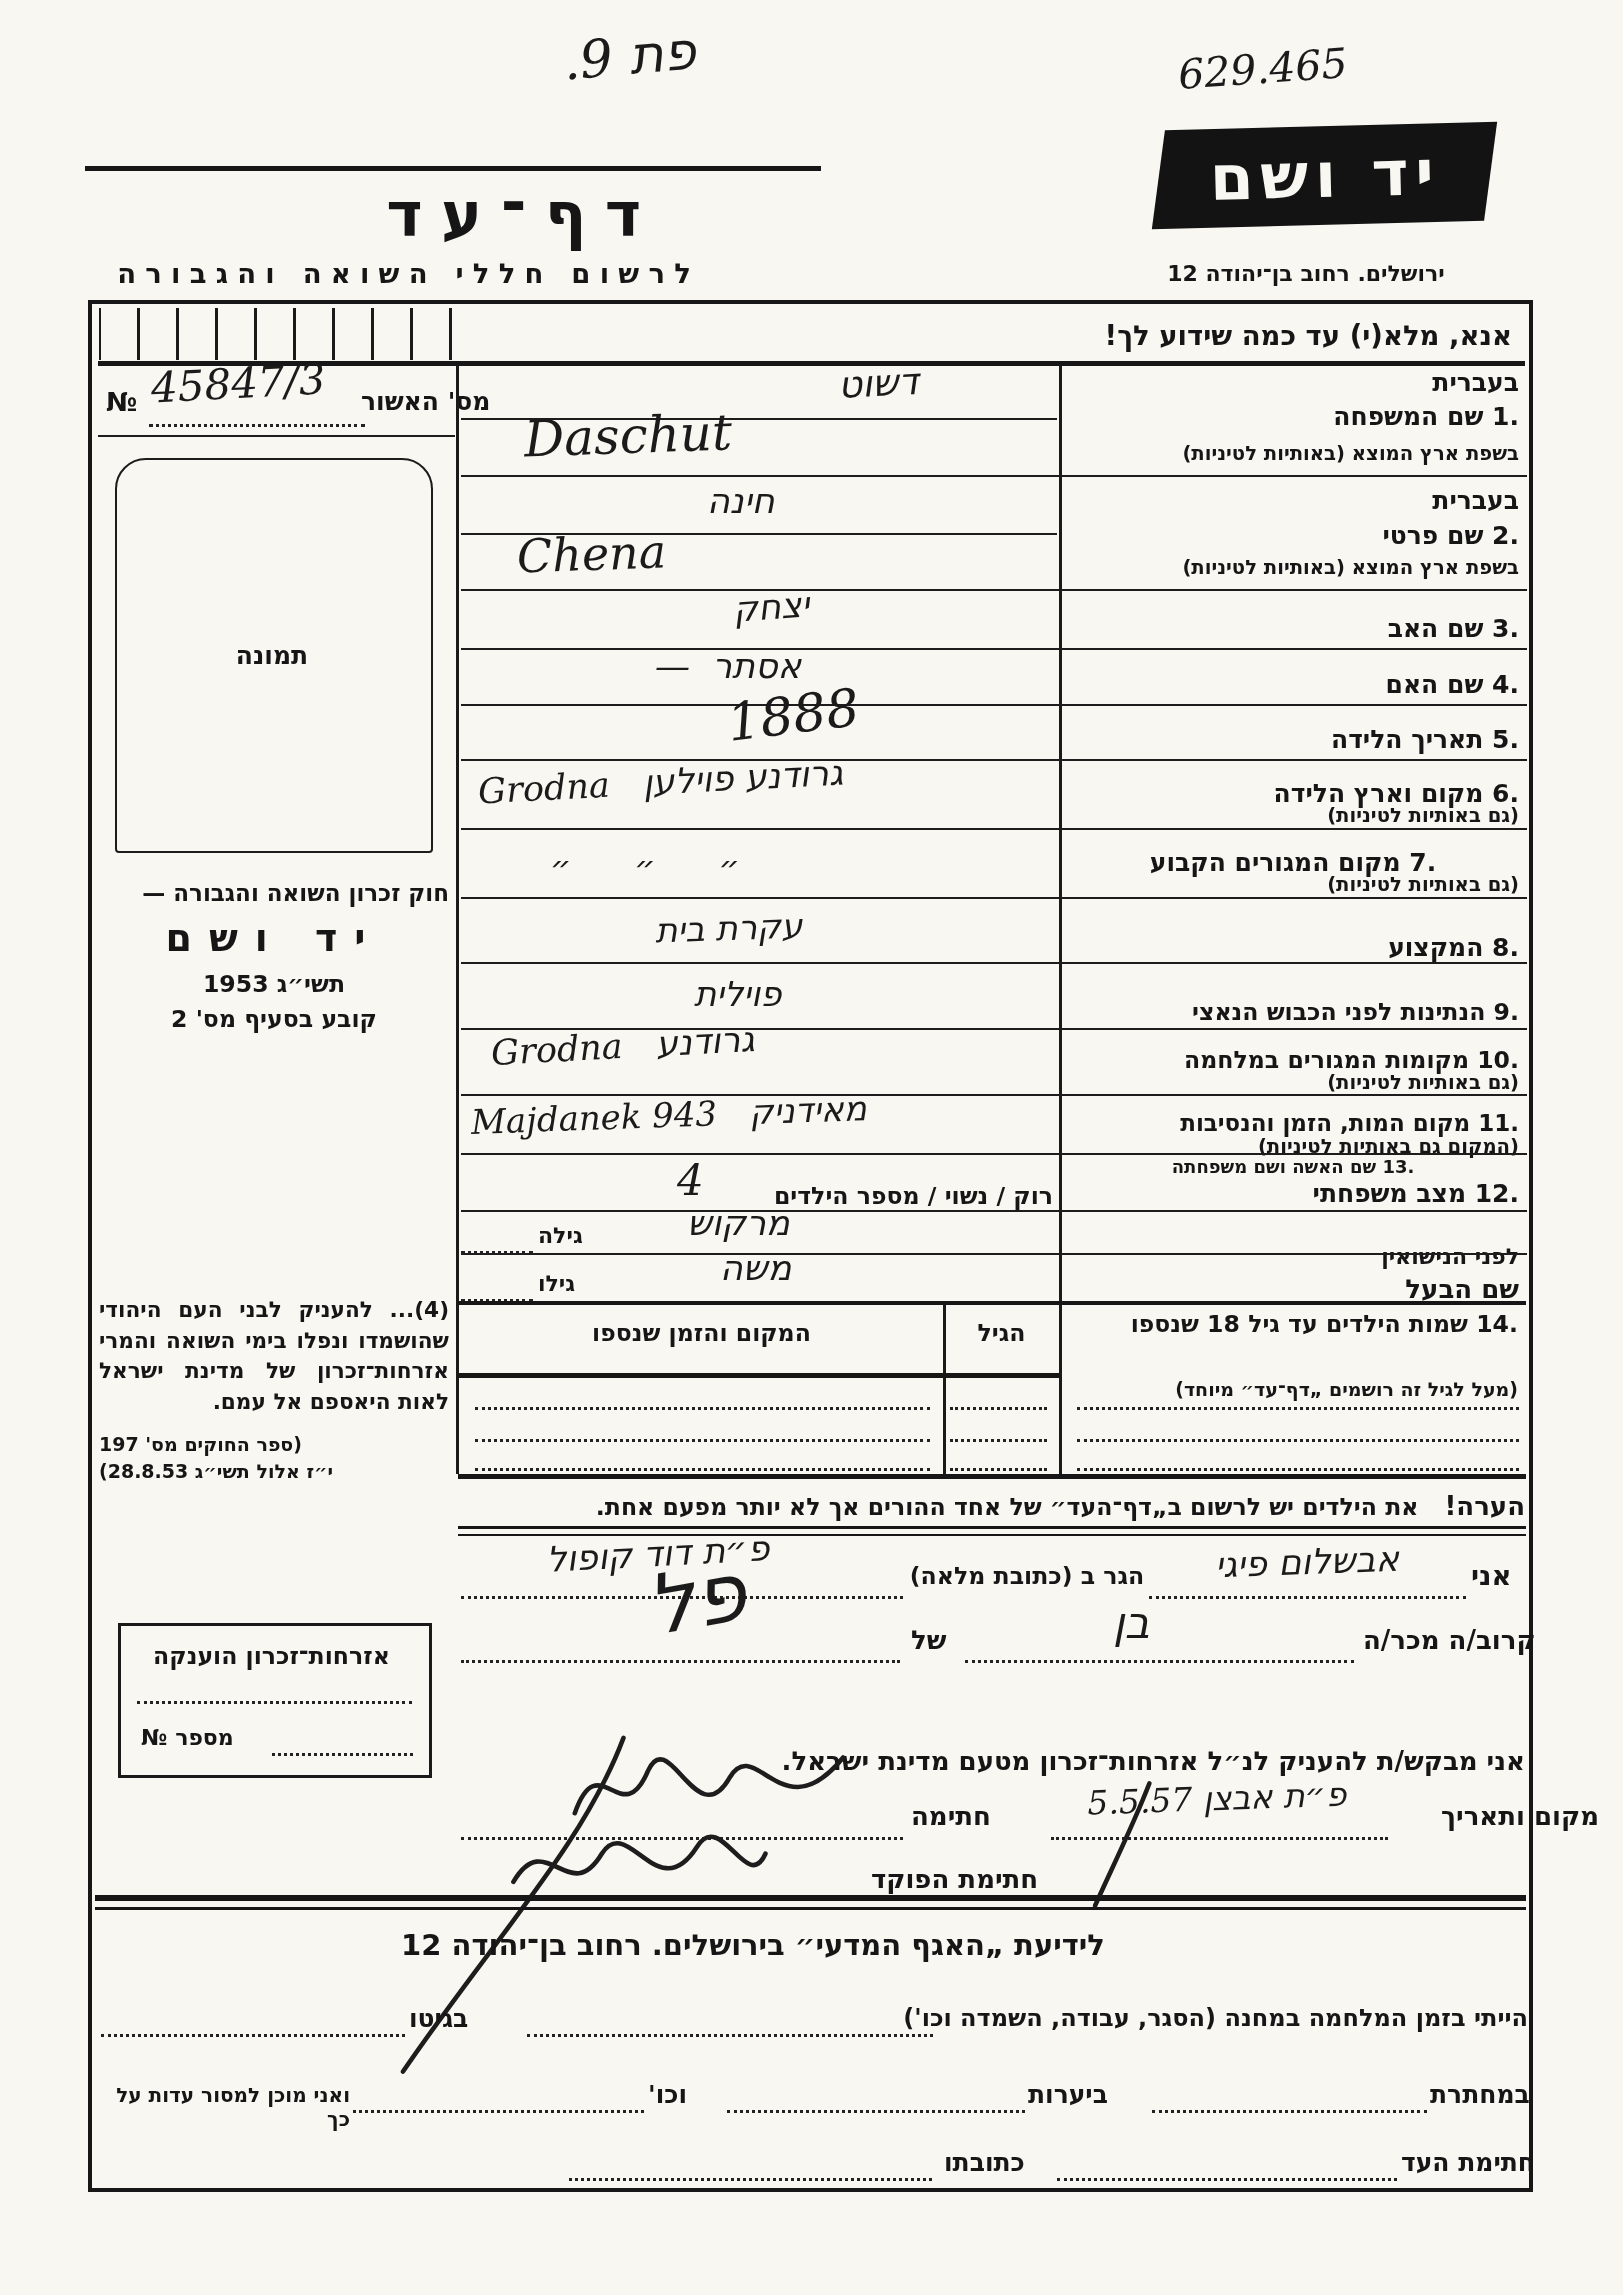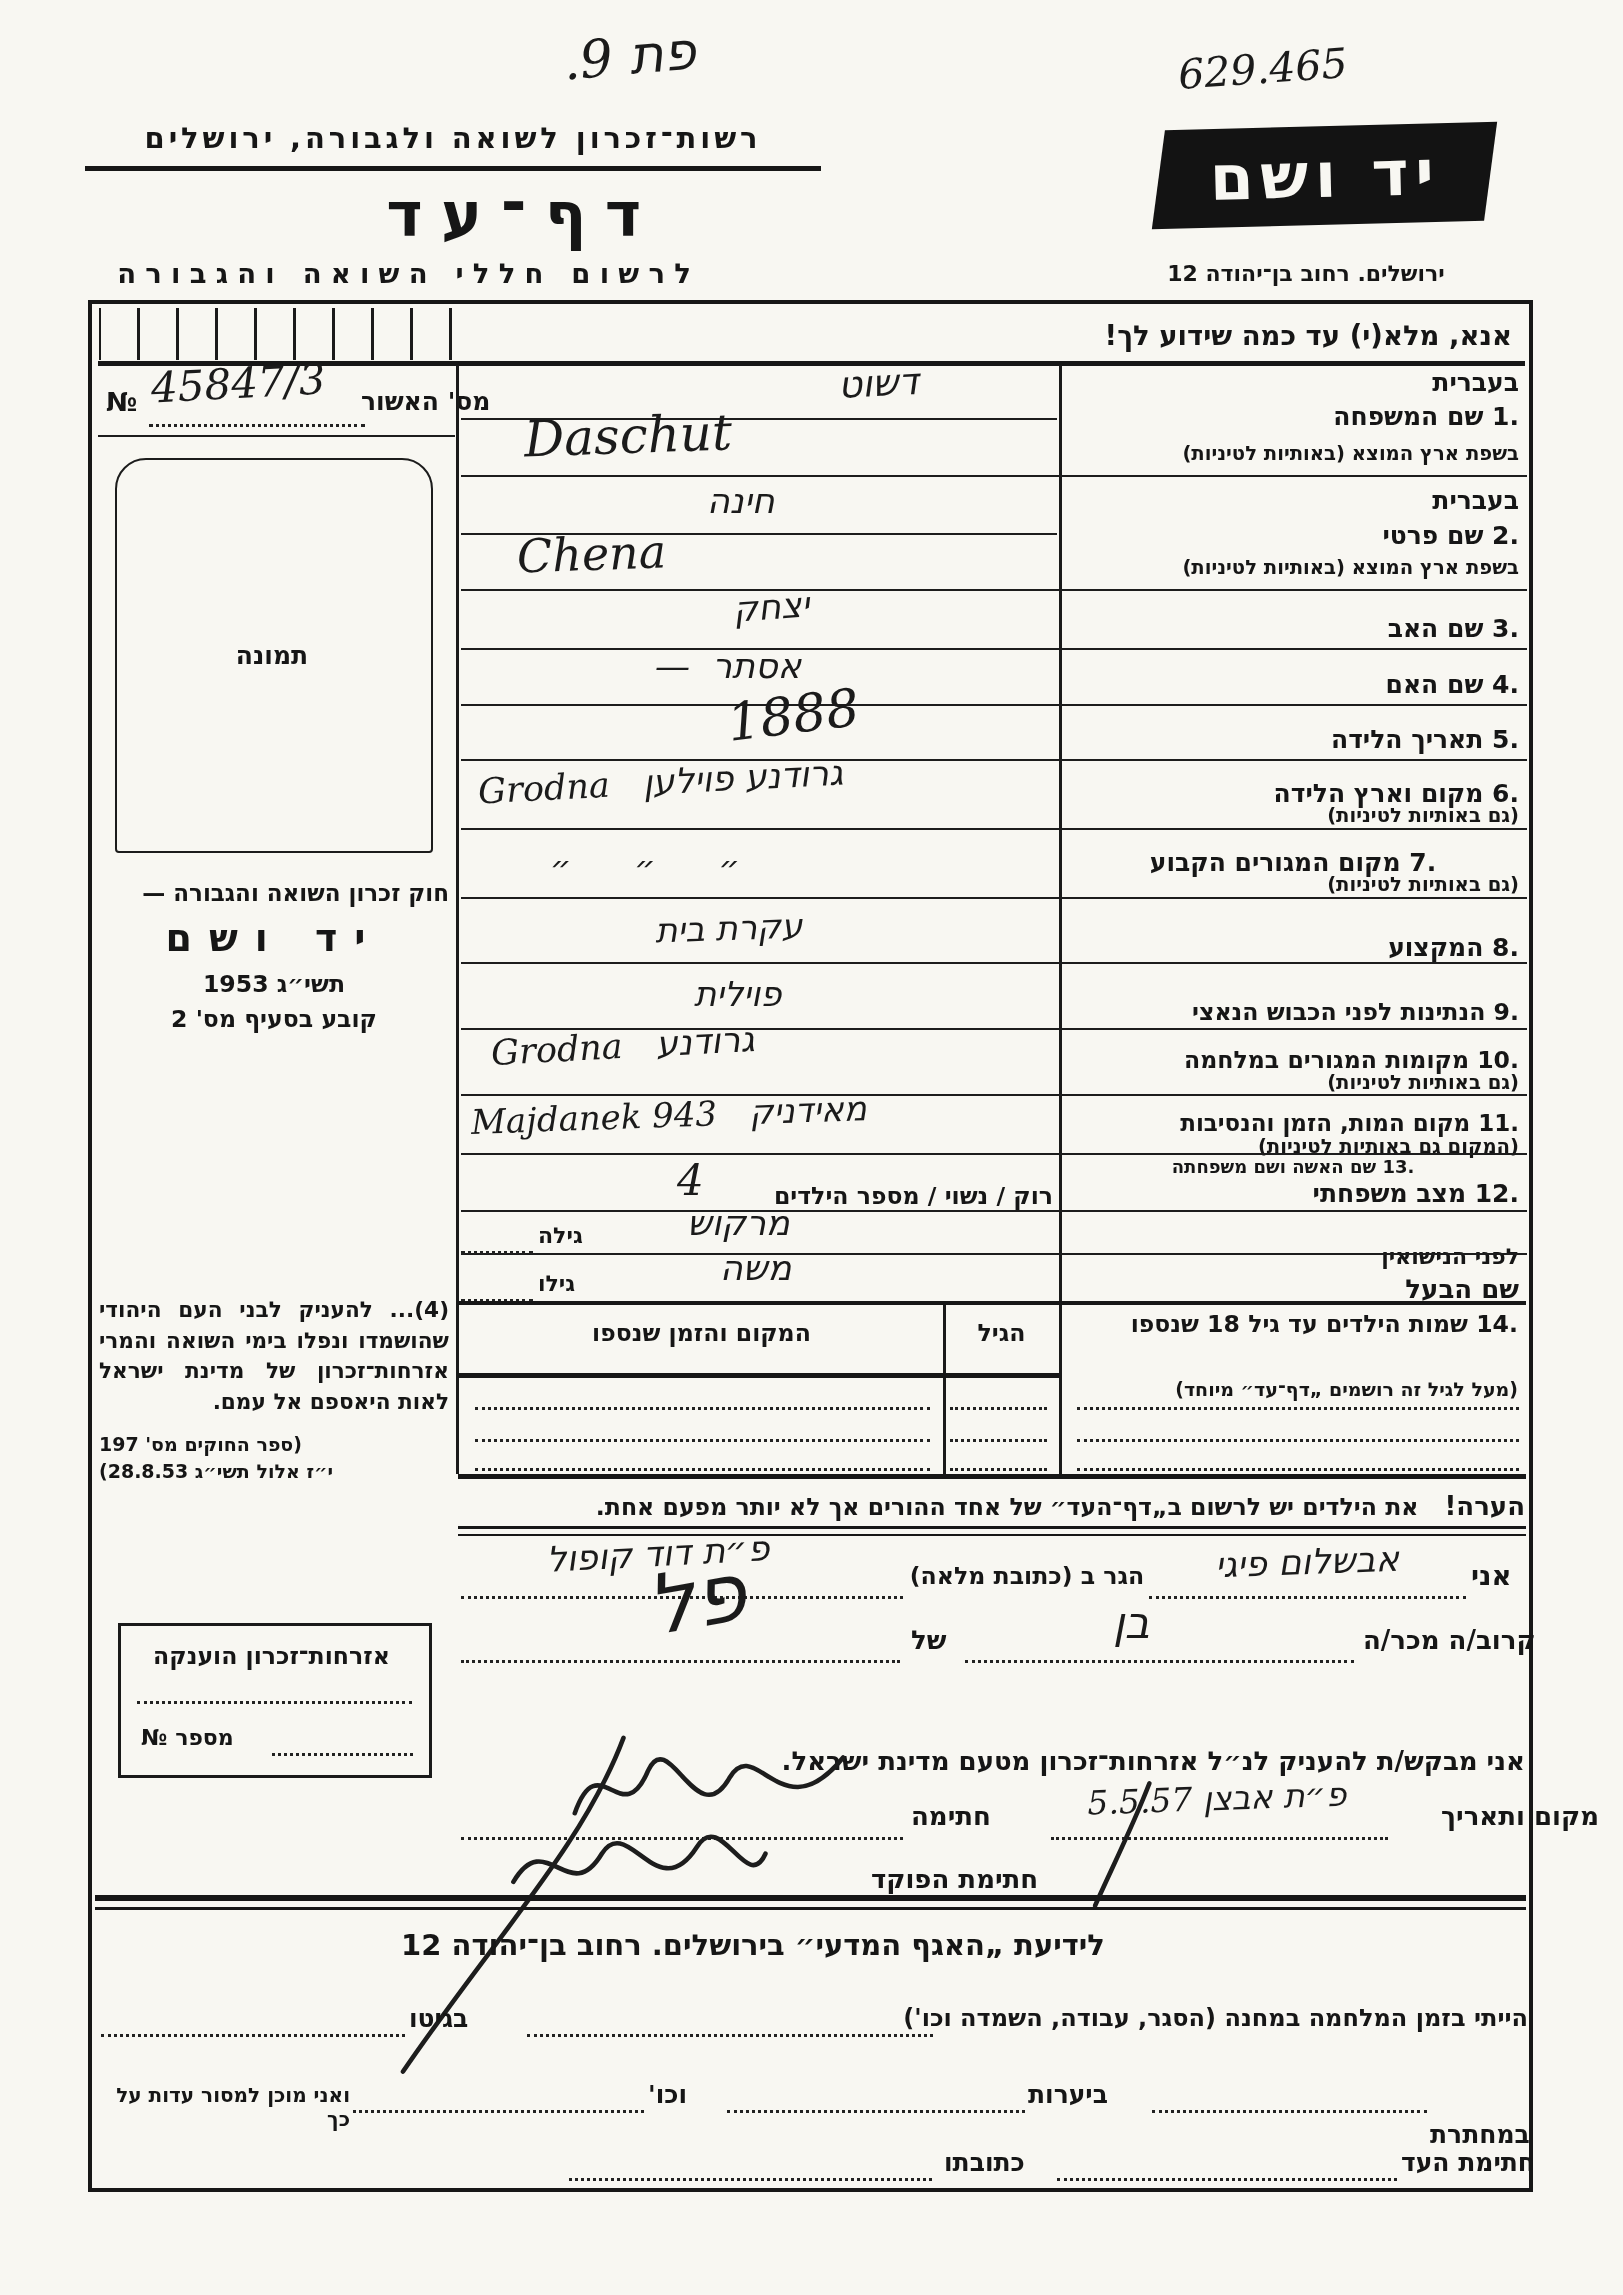--- a/index.html
+++ b/index.html
@@ -23,21 +23,20 @@
   svg path{fill:none;stroke:#1d1d1d;stroke-width:7;stroke-linecap:round;}
 </style>
 </head>
 <body>
 
 <div class="page">
 
   <div class="hw" style="left:563px;top:29.5px;font-size:52px;transform:rotate(-5deg);">פת 9.</div>
   <div class="hw num" style="left:1178px;top:49px;font-size:41px;transform:rotate(-4deg);">629.465</div>
 
-  <div class="lbl ctr" style="left:85px;top:121px;width:736px;font-size:29px;letter-spacing:3.9px;">רשות־זכרון לשואה ולגבורה, ירושלים</div>
   <div class="heavy" style="left:85px;top:166px;width:736px;height:4.6px;"></div>
   <div class="lbl ctr" style="left:353px;top:178px;width:340px;font-size:62px;letter-spacing:18.3px;">דף־עד</div>
   <div class="lbl ctr" style="left:124px;top:257px;width:576px;font-size:27.5px;letter-spacing:9.2px;">לרשום חללי השואה והגבורה</div>
 
   <div style="position:absolute;left:1159px;top:126px;width:331px;height:99px;background:#131313;
               transform:skewX(-9deg) rotate(-1.5deg);display:flex;align-items:center;justify-content:center;">
     <span style="color:#f8f7f2;font-weight:bold;font-size:63px;letter-spacing:6.5px;transform:skewX(9deg);">יד ושם</span>
   </div>
   <div class="lbl ctr" style="left:1100px;top:261px;width:412px;font-size:22px;">ירושלים. רחוב בן־יהודה 12</div>
 
@@ -214,21 +213,21 @@
   <div class="heavy" style="left:95px;top:1895px;width:1431px;height:5.9px;"></div>
   <div class="heavy" style="left:95px;top:1907px;width:1431px;height:2.6px;"></div>
 
   <div class="lbl ctr" style="left:262px;top:1928px;width:982px;font-size:29px;">לידיעת „האגף המדעי״ בירושלים.   רחוב בן־יהודה 12</div>
 
   <div class="lbl" style="left:936px;top:2004px;width:592px;font-size:24px;text-align:right;">הייתי בזמן המלחמה במחנה (הסגר, עבודה, השמדה וכו')</div>
   <div class="dot" style="left:527px;top:2034px;width:406px;"></div>
   <div class="lbl" style="left:409px;top:2004px;font-size:25px;">בגיטו</div>
   <div class="dot" style="left:101px;top:2034px;width:304px;"></div>
 
-  <div class="lbl" style="left:1430px;top:2080px;font-size:25px;margin-top:40px;">במחתרת</div>
+  <div class="lbl" style="left:1430px;top:2080px;font-size:25px;">במחתרת</div>
   <div class="dot" style="left:1152px;top:2110px;width:275px;"></div>
   <div class="lbl" style="left:1028px;top:2080px;font-size:25px;">ביערות</div>
   <div class="dot" style="left:727px;top:2110px;width:298px;"></div>
   <div class="lbl" style="left:648px;top:2080px;font-size:25px;">וכו'</div>
   <div class="dot" style="left:353px;top:2110px;width:291px;"></div>
   <div class="lbl wrap" style="left:98px;top:2083px;width:252px;font-size:20px;text-align:right;">ואני מוכן למסור עדות על כך</div>
 
   <div class="lbl" style="left:1401px;top:2148px;font-size:25px;">חתימת העד</div>
   <div class="dot" style="left:1057px;top:2178px;width:340px;"></div>
   <div class="lbl" style="left:936px;top:2148px;font-size:25px;margin-left:8px;">כתובתו</div>

